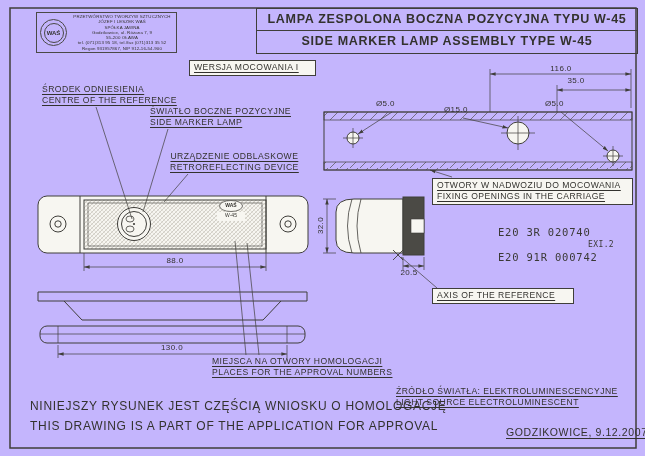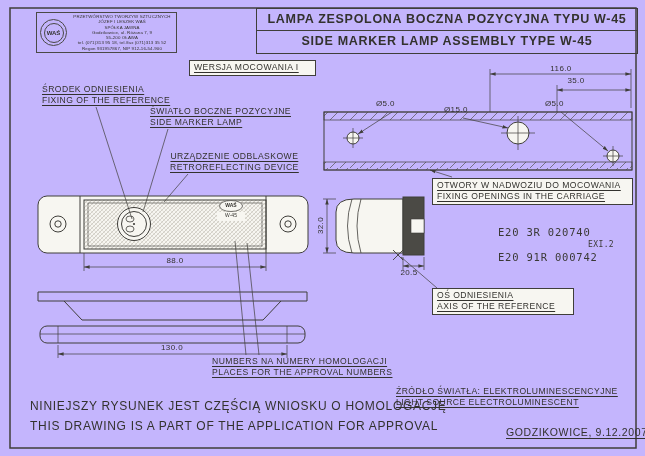--- a/index.html
+++ b/index.html
@@ -187,45 +187,44 @@
       <div>Regon 931957867, NIP 912-16-54-900</div>
     </div>
   </div>
 
   <div class="abs ann boxed" style="left:189px;top:60px;width:127px;">
     <div>WERSJA MOCOWANIA I</div>
   </div>
 
   <div class="abs ann" style="left:42px;top:84px;">
     <div>ŚRODEK ODNIESIENIA</div>
-    <div>FIXING OF THE REFERENCE</div>
+    <div>CENTRE OF THE REFERENCE</div>
   </div>
 
   <div class="abs ann" style="left:150px;top:106px;">
     <div>ŚWIATŁO BOCZNE POZYCYJNE</div>
     <div>SIDE MARKER LAMP</div>
   </div>
 
   <div class="abs ann" style="left:170px;top:151px;text-align:center;">
     <div>URZĄDZENIE ODBLASKOWE</div>
     <div>RETROREFLECTING DEVICE</div>
   </div>
 
   <div class="abs ann boxed" style="left:432px;top:178px;width:201px;">
     <div>OTWORY W NADWOZIU DO MOCOWANIA</div>
     <div>FIXING OPENINGS IN THE CARRIAGE</div>
   </div>
 
   <div class="abs ann boxed" style="left:432px;top:288px;width:142px;">
-    <div>OŚ ODNIESIENIA</div>
     <div>AXIS OF THE REFERENCE</div>
   </div>
 
   <div class="abs ann" style="left:212px;top:356px;">
-    <div>NUMBERS NA NUMERY HOMOLOGACJI</div>
+    <div>MIEJSCA NA OTWORY HOMOLOGACJI</div>
     <div>PLACES FOR THE APPROVAL NUMBERS</div>
   </div>
 
   <div class="abs ann" style="left:396px;top:386px;">
     <div>ŹRÓDŁO ŚWIATŁA: ELEKTROLUMINESCENCYJNE</div>
     <div>LIGHT SOURCE ELECTROLUMINESCENT</div>
   </div>
 
   <div class="abs dim" style="left:535px;top:64px;width:52px;">116.0</div>
   <div class="abs dim" style="left:552px;top:76px;width:48px;">35.0</div>

